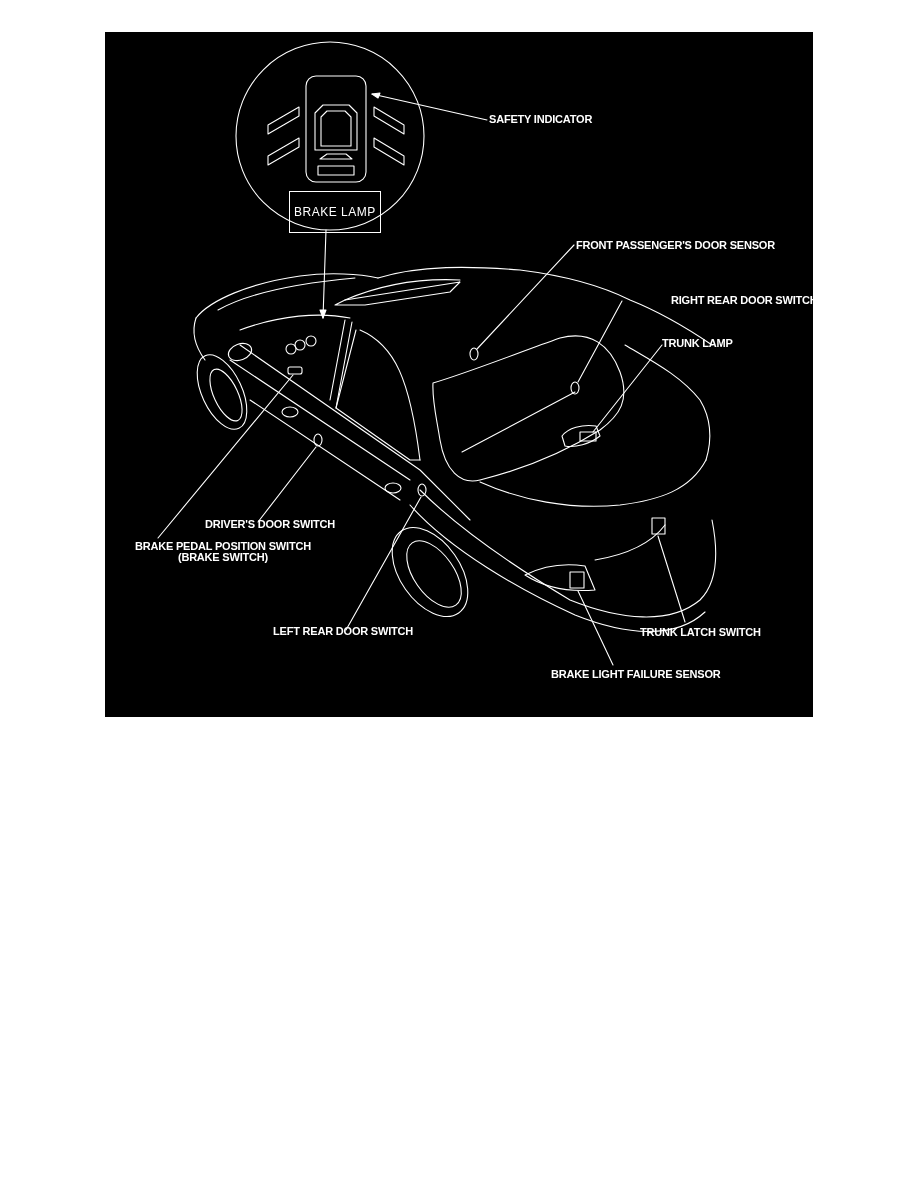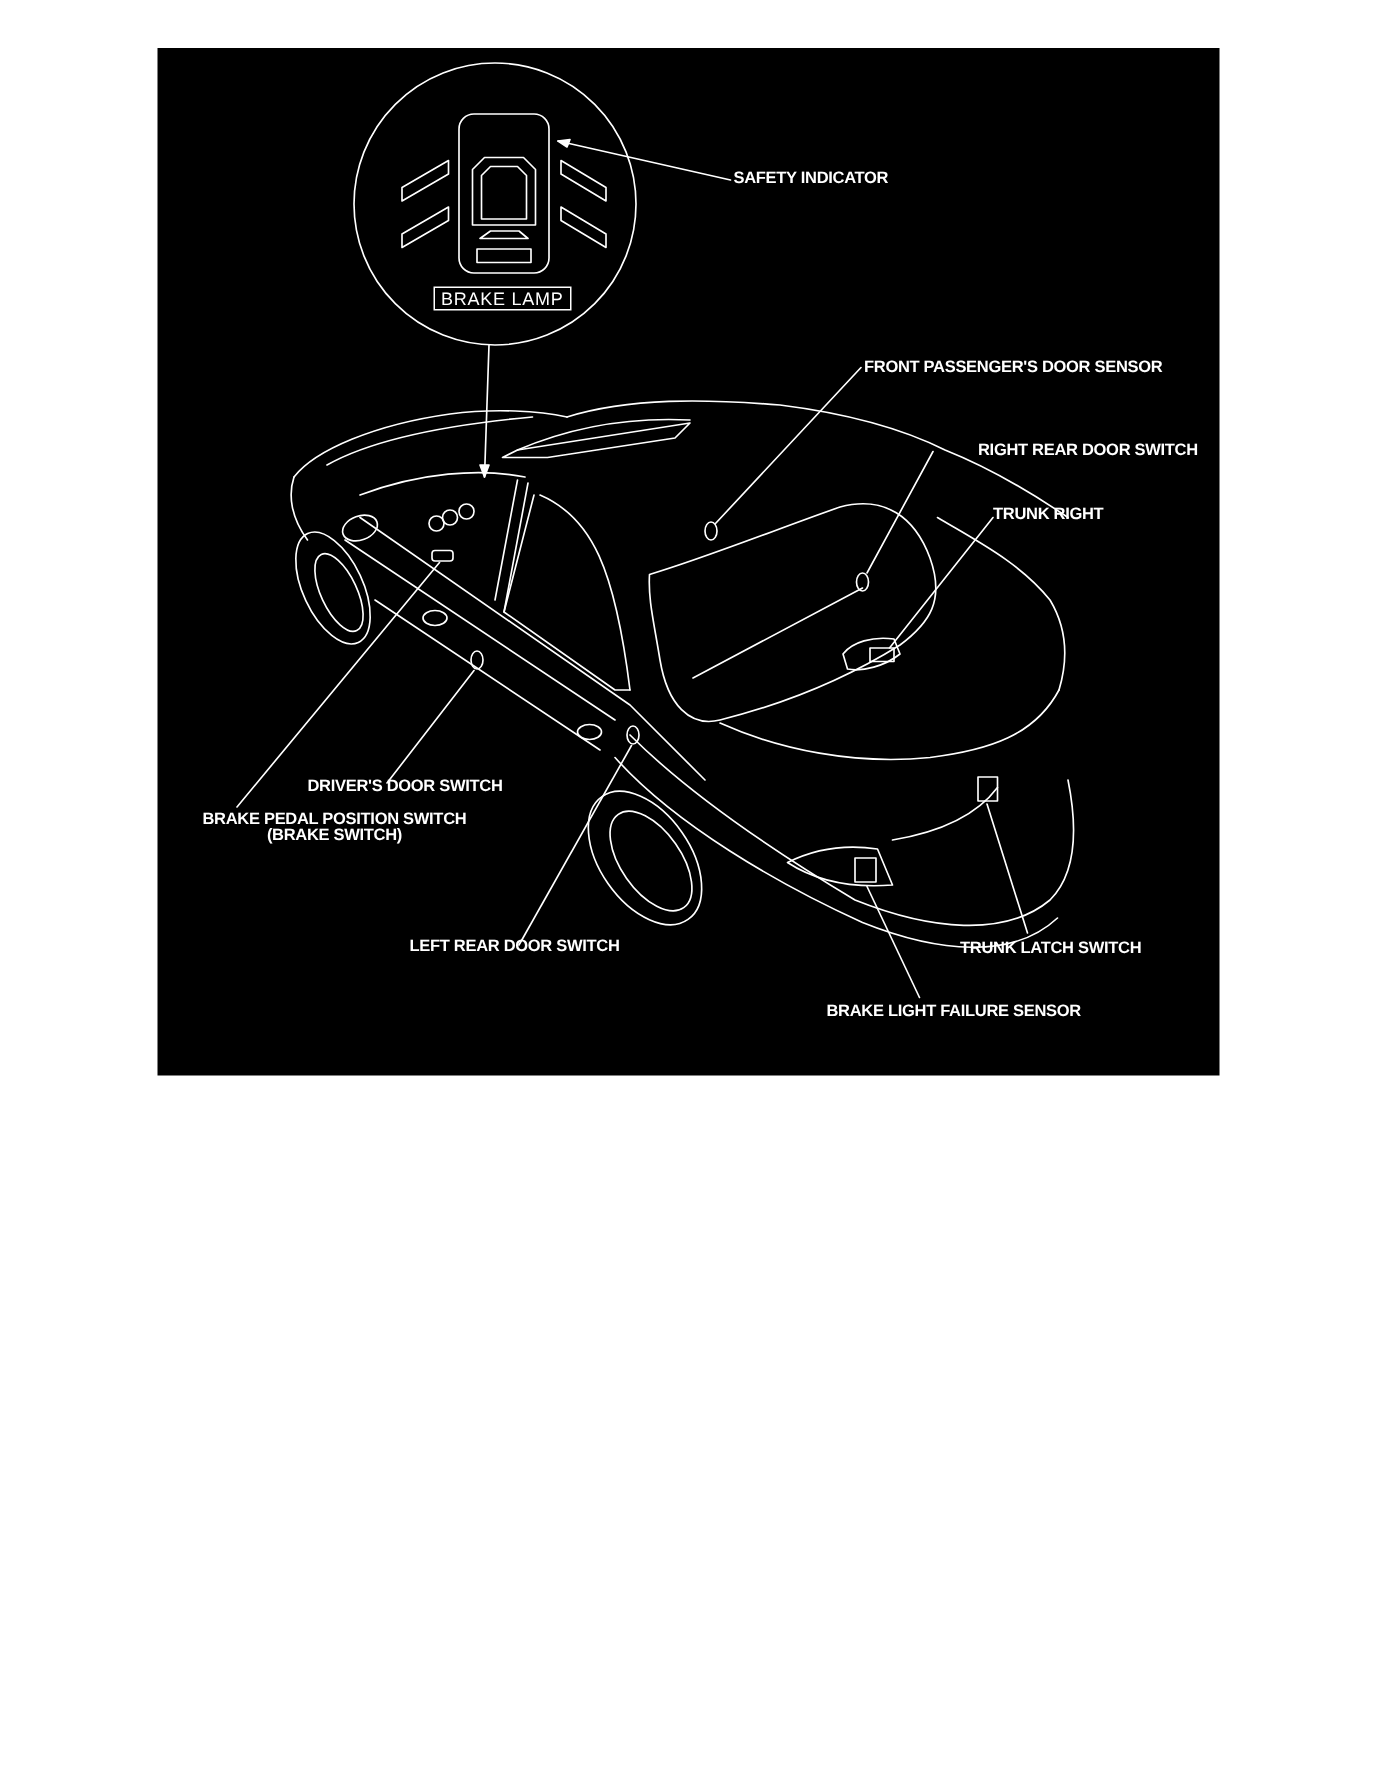--- a/index.html
+++ b/index.html
@@ -7,21 +7,21 @@
   .panel { position:absolute; left:105px; top:32px; width:708px; height:685px; background:#000000; }
   .panel svg { position:absolute; left:0; top:0; }
   .lbl {
     position:absolute; color:#ffffff;
     font-family:"Liberation Sans", sans-serif; font-weight:bold;
     font-size:11px; letter-spacing:-0.2px; white-space:nowrap; line-height:11px;
   }
   .inset-label {
     position:absolute; color:#ffffff; border:1px solid #ffffff;
     font-family:"Liberation Sans", sans-serif; font-size:12px;
-    padding:0 4px; line-height:14px; letter-spacing:0.5px;
+    padding:13px 4px; line-height:14px; letter-spacing:0.5px;
   }
 </style>
 </head>
 <body>
 
 <div class="panel">
   <svg width="708" height="685" viewBox="105 32 708 685" fill="none" stroke="#ffffff" stroke-width="1.1" stroke-linecap="round" stroke-linejoin="round">
 
     <g>
       <circle cx="330" cy="136" r="94"></circle>
@@ -115,22 +115,22 @@
       <line x1="346" y1="630" x2="421" y2="497"></line>
       <line x1="685" y1="622" x2="658" y2="536"></line>
       <line x1="613" y1="665" x2="578" y2="591"></line>
     </g>
   </svg>
 
   <div class="inset-label" style="left:184px; top:159px;">BRAKE LAMP</div>
 
   <div class="lbl" style="left:384px; top:82px;">SAFETY INDICATOR</div>
   <div class="lbl" style="left:471px; top:208px;">FRONT PASSENGER'S DOOR SENSOR</div>
-  <div class="lbl" style="left:511px; top:263px;padding-left:36px;">RIGHT REAR DOOR SWITCH</div>
-  <div class="lbl" style="left:557px; top:306px;">TRUNK RIGHT</div>
+  <div class="lbl" style="left:530px; top:263px;padding-left:36px;">RIGHT REAR DOOR SWITCH</div>
+  <div class="lbl" style="left:557px; top:306px;">TRUNK LAMP</div>
   <div class="lbl" style="left:100px; top:487px;">DRIVER'S DOOR SWITCH</div>
   <div class="lbl" style="left:30px; top:509px;text-align:center;">
     <div>BRAKE PEDAL POSITION SWITCH</div>
     <div>(BRAKE SWITCH)</div>
   </div>
   <div class="lbl" style="left:168px; top:594px;text-align:right;">LEFT REAR DOOR SWITCH</div>
   <div class="lbl" style="left:535px; top:595px;">TRUNK LATCH SWITCH</div>
   <div class="lbl" style="left:446px; top:637px;">BRAKE LIGHT FAILURE SENSOR</div>
 </div>
 

